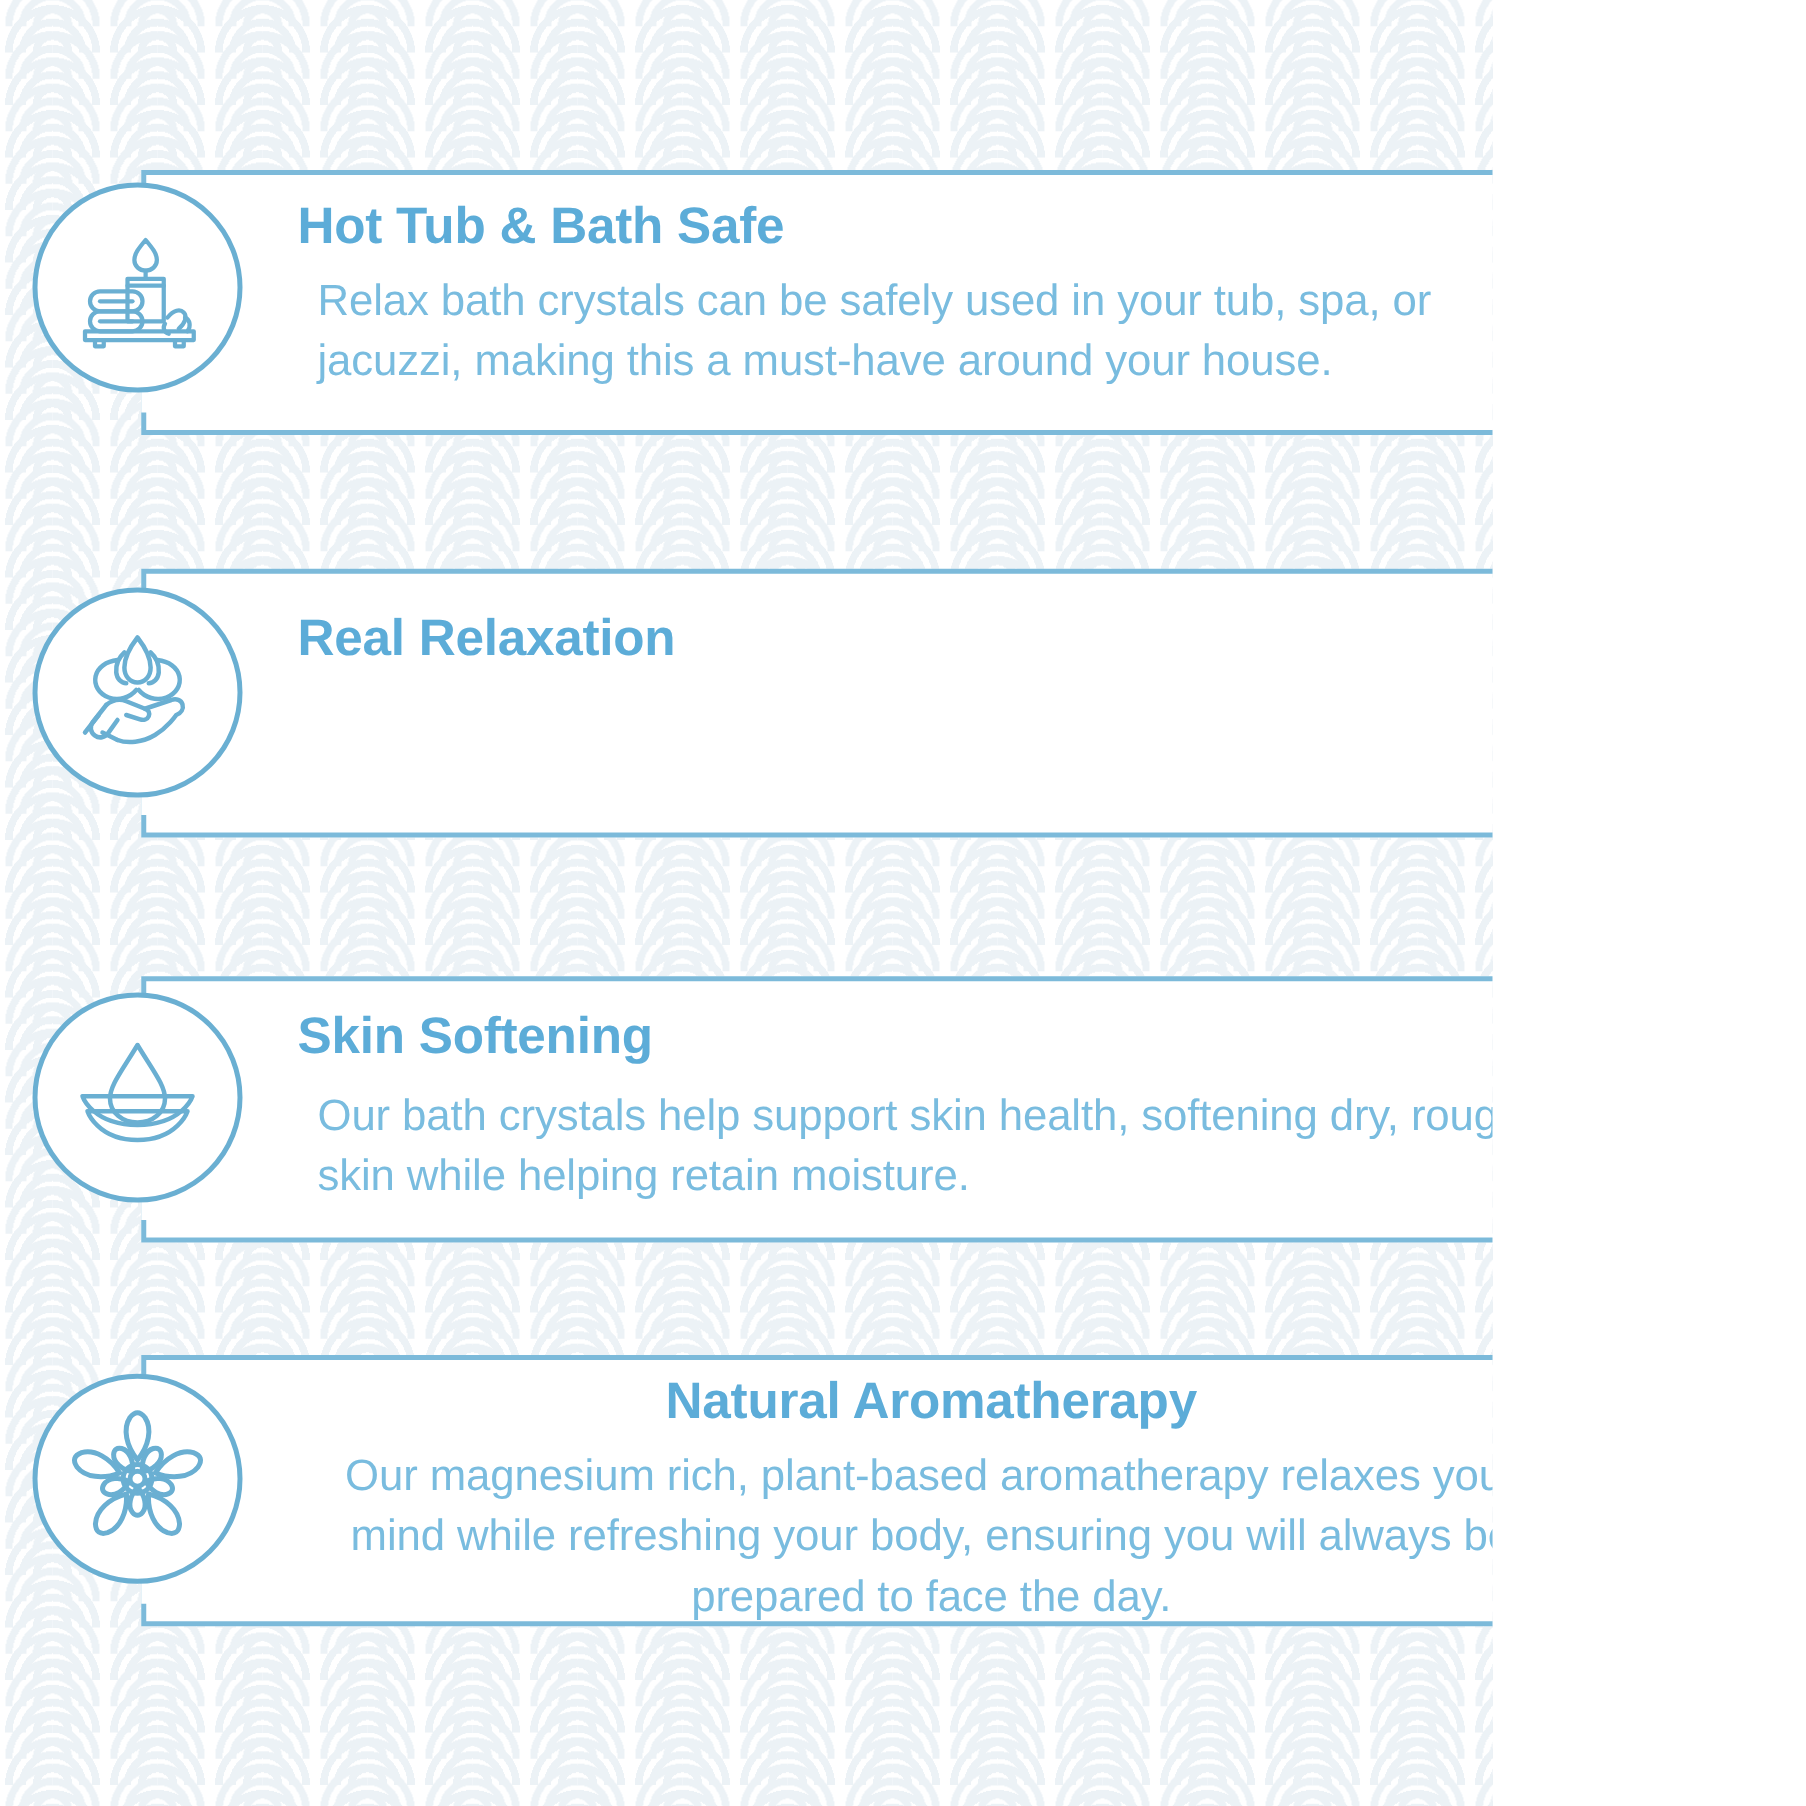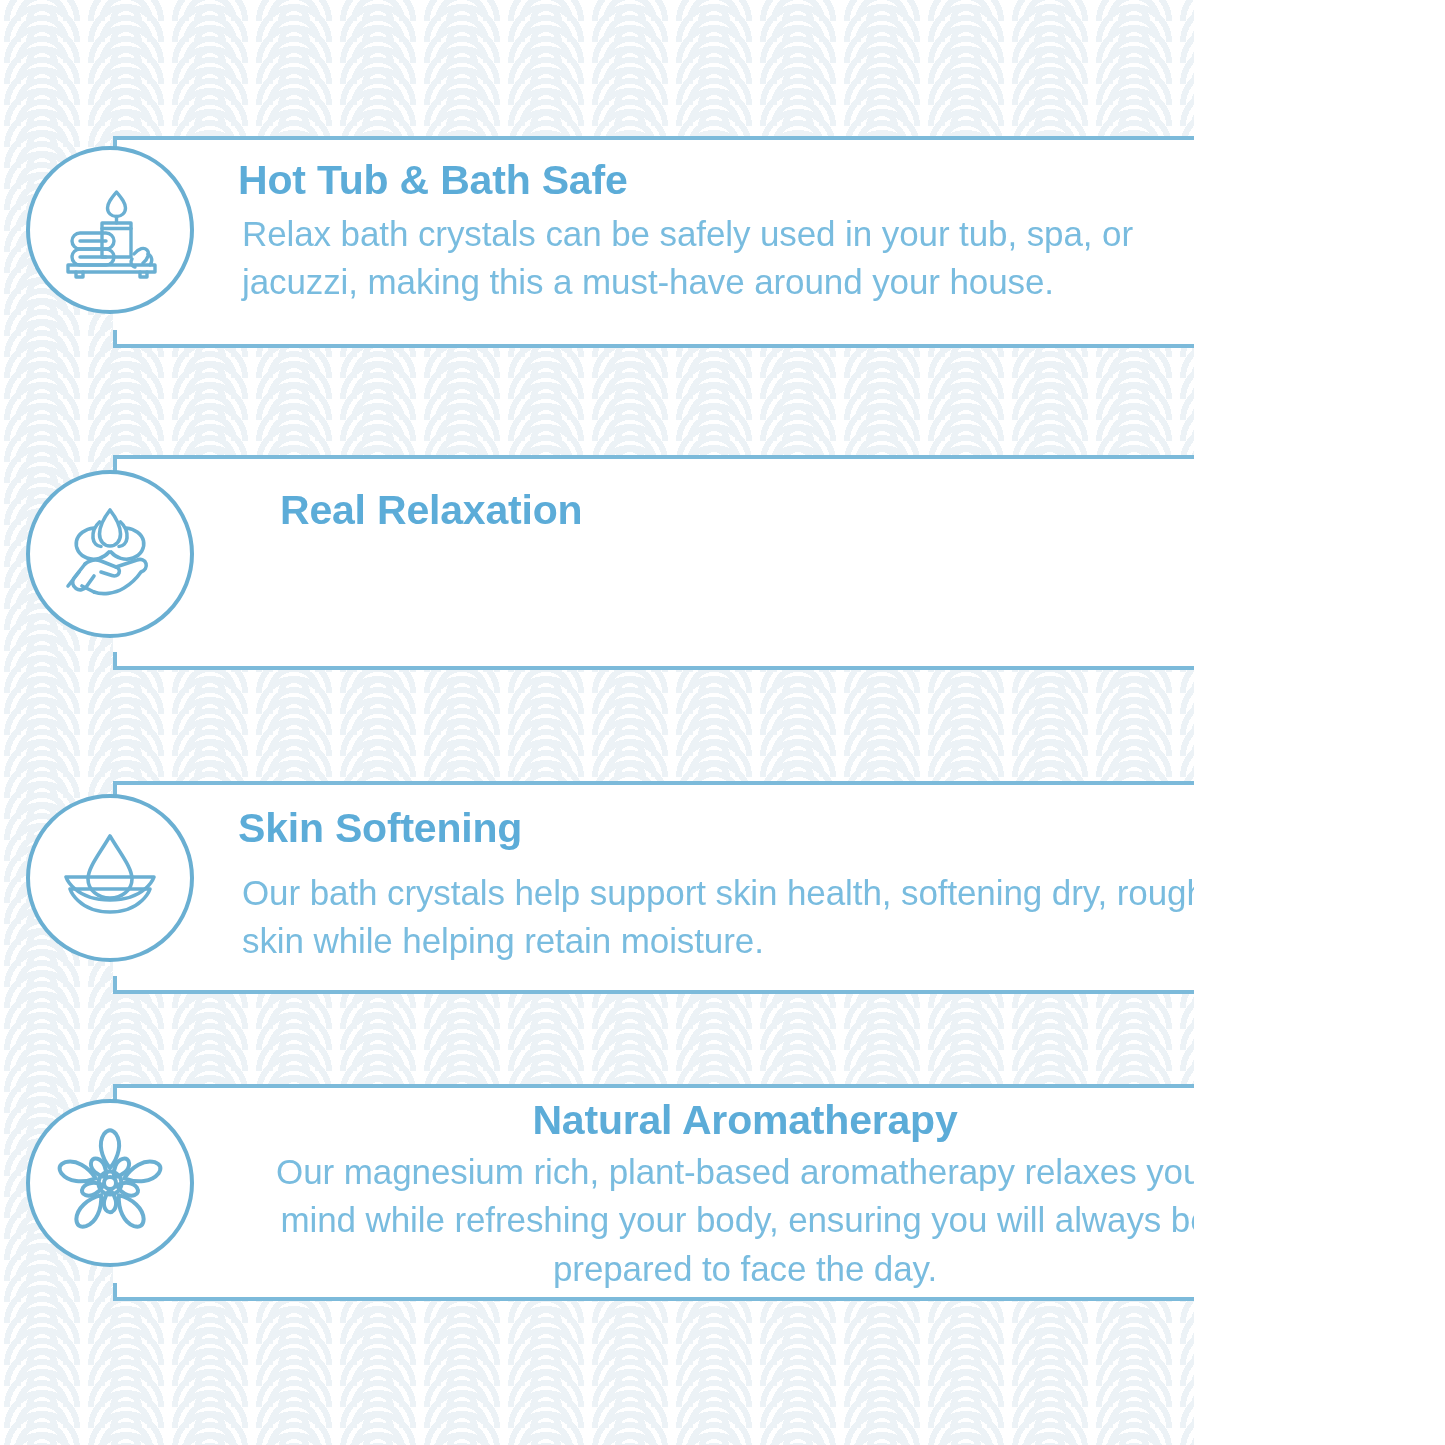--- a/index.html
+++ b/index.html
@@ -73,21 +73,21 @@
     margin: 0;
     color: #5cacd8;
     font-weight: bold;
     font-size: 41px;
     line-height: 1.0;
     letter-spacing: -0.2px;
     white-space: nowrap;
   }
 
   .card-text {
-    margin: 4px;
+    margin: 16px;
     color: #79bcdf;
     font-size: 35px;
     line-height: 1.38;
     letter-spacing: -0.1px;
   }
 
   
   #card-1 { left: 113px; top: 136px;  width: 1262px; height: 212px; }
   #card-2 { left: 113px; top: 455px;  width: 1262px; height: 215px; }
   #card-3 { left: 113px; top: 781px;  width: 1259px; height: 213px; }
@@ -102,21 +102,21 @@
   #circle-2 { left: 26px; top: 470px;  width: 168px; height: 168px; }
   #circle-3 { left: 26px; top: 794px;  width: 168px; height: 168px; }
   #circle-4 { left: 26px; top: 1099px; width: 168px; height: 168px; }
 
   #body-1 { left: 238px; top: 160px;  width: 1000px; }
   #body-2 { left: 238px; top: 490px;  width: 1070px; }
   #body-3 { left: 238px; top: 808px;  width: 1000px; }
   #body-4 { left: 230px; top: 1100px; width: 1030px; text-align: center; }
 
   #body-1 .card-title { margin-bottom: 9px; }
-  #body-2 .card-title { margin-bottom: 7px; margin-left: 42px; }
+  #body-2 .card-title { margin-bottom: 7px; }
   #body-3 .card-title { margin-bottom: 20px; }
   #body-4 .card-title { margin-bottom: 7px; }
 </style>
 </head>
 <body>
 
 <div id="page">
   <div class="pattern-wash"></div>
 
   <div class="card" id="card-1"></div>

